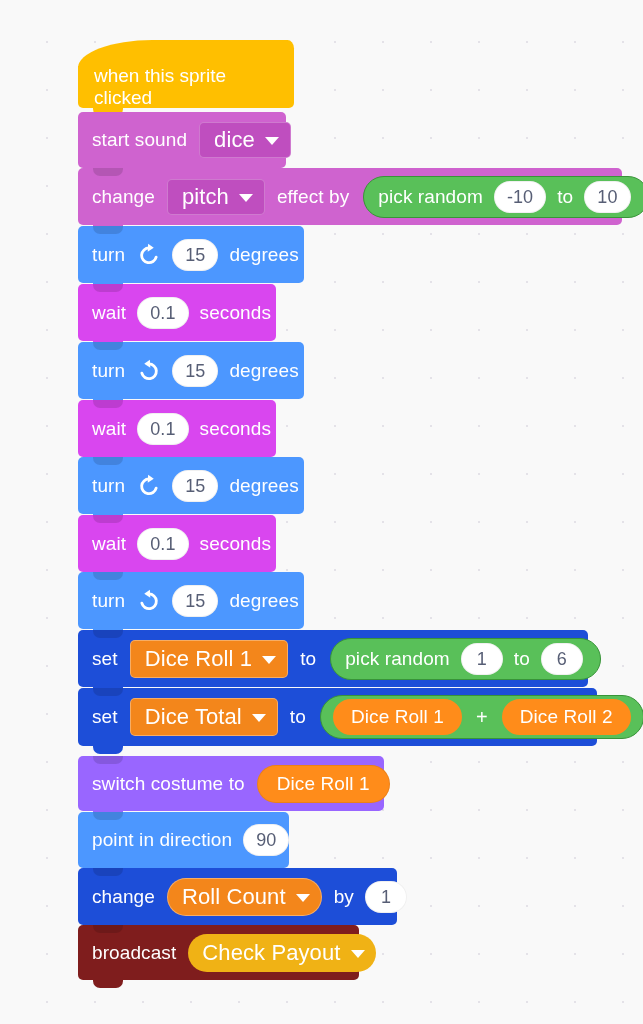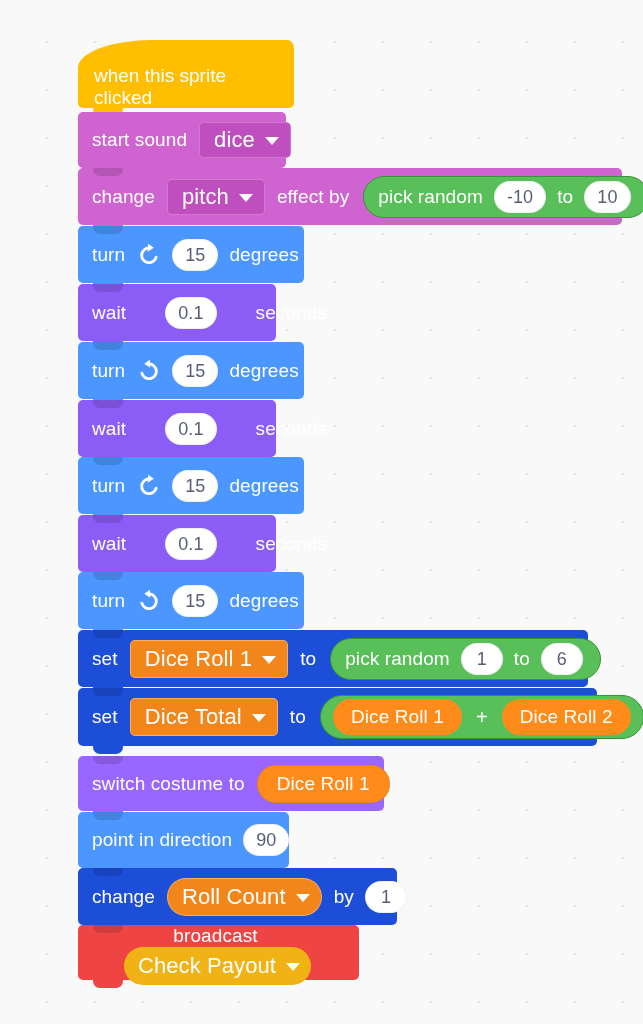--- a/index.html
+++ b/index.html
@@ -62,24 +62,24 @@
     top: 0px;
     width: 30px;
     height: 8px;
     background: rgba(0,0,0,0.13);
     border-radius: 0 0 7px 7px;
     pointer-events: none;
   }
   .blk.nonotchtop::before { display: none; }
 
   
-  .c-events  { background: #ef4444; flex-direction: column; }
+  .c-events  { background: #7f1d1d; }
   .c-sound   { background: #cf63cf; }
   .c-motion  { background: #4c97ff; }
-  .c-control { background: #8b5cf6; gap: 28px; }
+  .c-control { background: #d946ef; }
   .c-vars    { background: #1d4ed8; }
   .c-looks   { background: #9966ff; }
 
   
   .hat {
     position: absolute;
     color: #fff;
     font-size: 19px;
   }
   .hat .hat-top {

